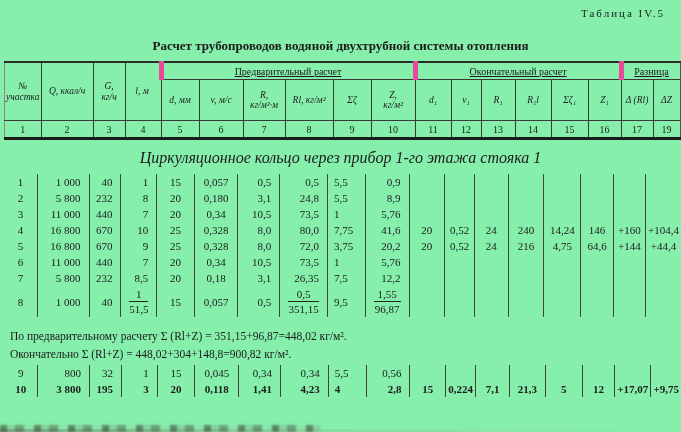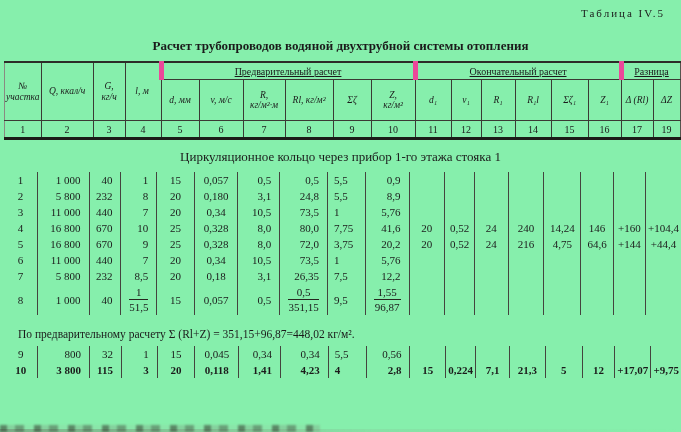--- a/index.html
+++ b/index.html
@@ -46,24 +46,24 @@
     padding:0 2px;vertical-align:middle;
   }
   .data-table td:first-child{border-left:none;}
   td.a-c{text-align:center;}
   td.a-r{text-align:right;padding-right:8px;}
   td.a-l{text-align:left;padding-left:6px;margin-left:40px;}
   .frac{display:inline-block;vertical-align:middle;line-height:12px;font-size:11px;padding:2px 0;}
   .frac-top{border-bottom:1px solid #26261f;padding:0 4px 1px;}
   .frac-bot{padding-top:1px;}
   .section-title{
-    text-align:center;font-size:13px;margin:9px 8px 7px;
+    font-style:italic;text-align:center;font-size:16px;margin:9px 8px 7px;
   }
   .section-subtitle{text-align:center;font-size:11px;margin:2px 0 5px;}
-  .notes{margin:11px 0 2px 18px;}
+  .notes{margin:11px 0 2px 10px;}
   .note{font-size:11.5px;line-height:17.5px;}
   tr.smudge-bold td{font-weight:bold;}
   .scan-noise{
     position:absolute;left:0;bottom:0;width:320px;height:7px;
     background:
       repeating-linear-gradient(90deg,
         rgba(55,52,45,.55) 0 7px, rgba(130,125,112,.25) 7px 15px,
         rgba(70,66,58,.45) 15px 24px, rgba(170,165,150,.12) 24px 34px);
     filter:blur(1px);
   }
@@ -337,20 +337,21 @@
             <td class="a-c"></td>
             <td class="a-c"></td>
             <td class="a-c"></td>
             <td class="a-c"></td>
             <td class="a-c"></td>
           </tr>
         </tbody>
       </table>
       <div class="notes">
         <div class="note">По предварительному расчету Σ (Rl+Z) = 351,15+96,87=448,02 кг/м².</div>
+        <div class="note">Окончательно Σ (Rl+Z) = 448,02+304+148,8=900,82 кг/м².</div>
       </div>
       <table class="t data-table">
         <colgroup>
           <col style="width: 34px;">
           <col style="width: 52px;">
           <col style="width: 32px;">
           <col style="width: 36px;">
           <col style="width: 38px;">
           <col style="width: 44px;">
           <col style="width: 42px;">
@@ -383,21 +384,21 @@
             <td class="a-c"></td>
             <td class="a-c"></td>
             <td class="a-c"></td>
             <td class="a-c"></td>
             <td class="a-c"></td>
             <td class="a-c"></td>
           </tr>
           <tr class="smudge-bold">
             <td class="a-c">10</td>
             <td class="a-r">3 800</td>
-            <td class="a-r">115</td>
+            <td class="a-r">195</td>
             <td class="a-r">3</td>
             <td class="a-c">20</td>
             <td class="a-c">0,118</td>
             <td class="a-r">1,41</td>
             <td class="a-r">4,23</td>
             <td class="a-l">4</td>
             <td class="a-r">2,8</td>
             <td class="a-c">15</td>
             <td class="a-c">0,224</td>
             <td class="a-c">7,1</td>

